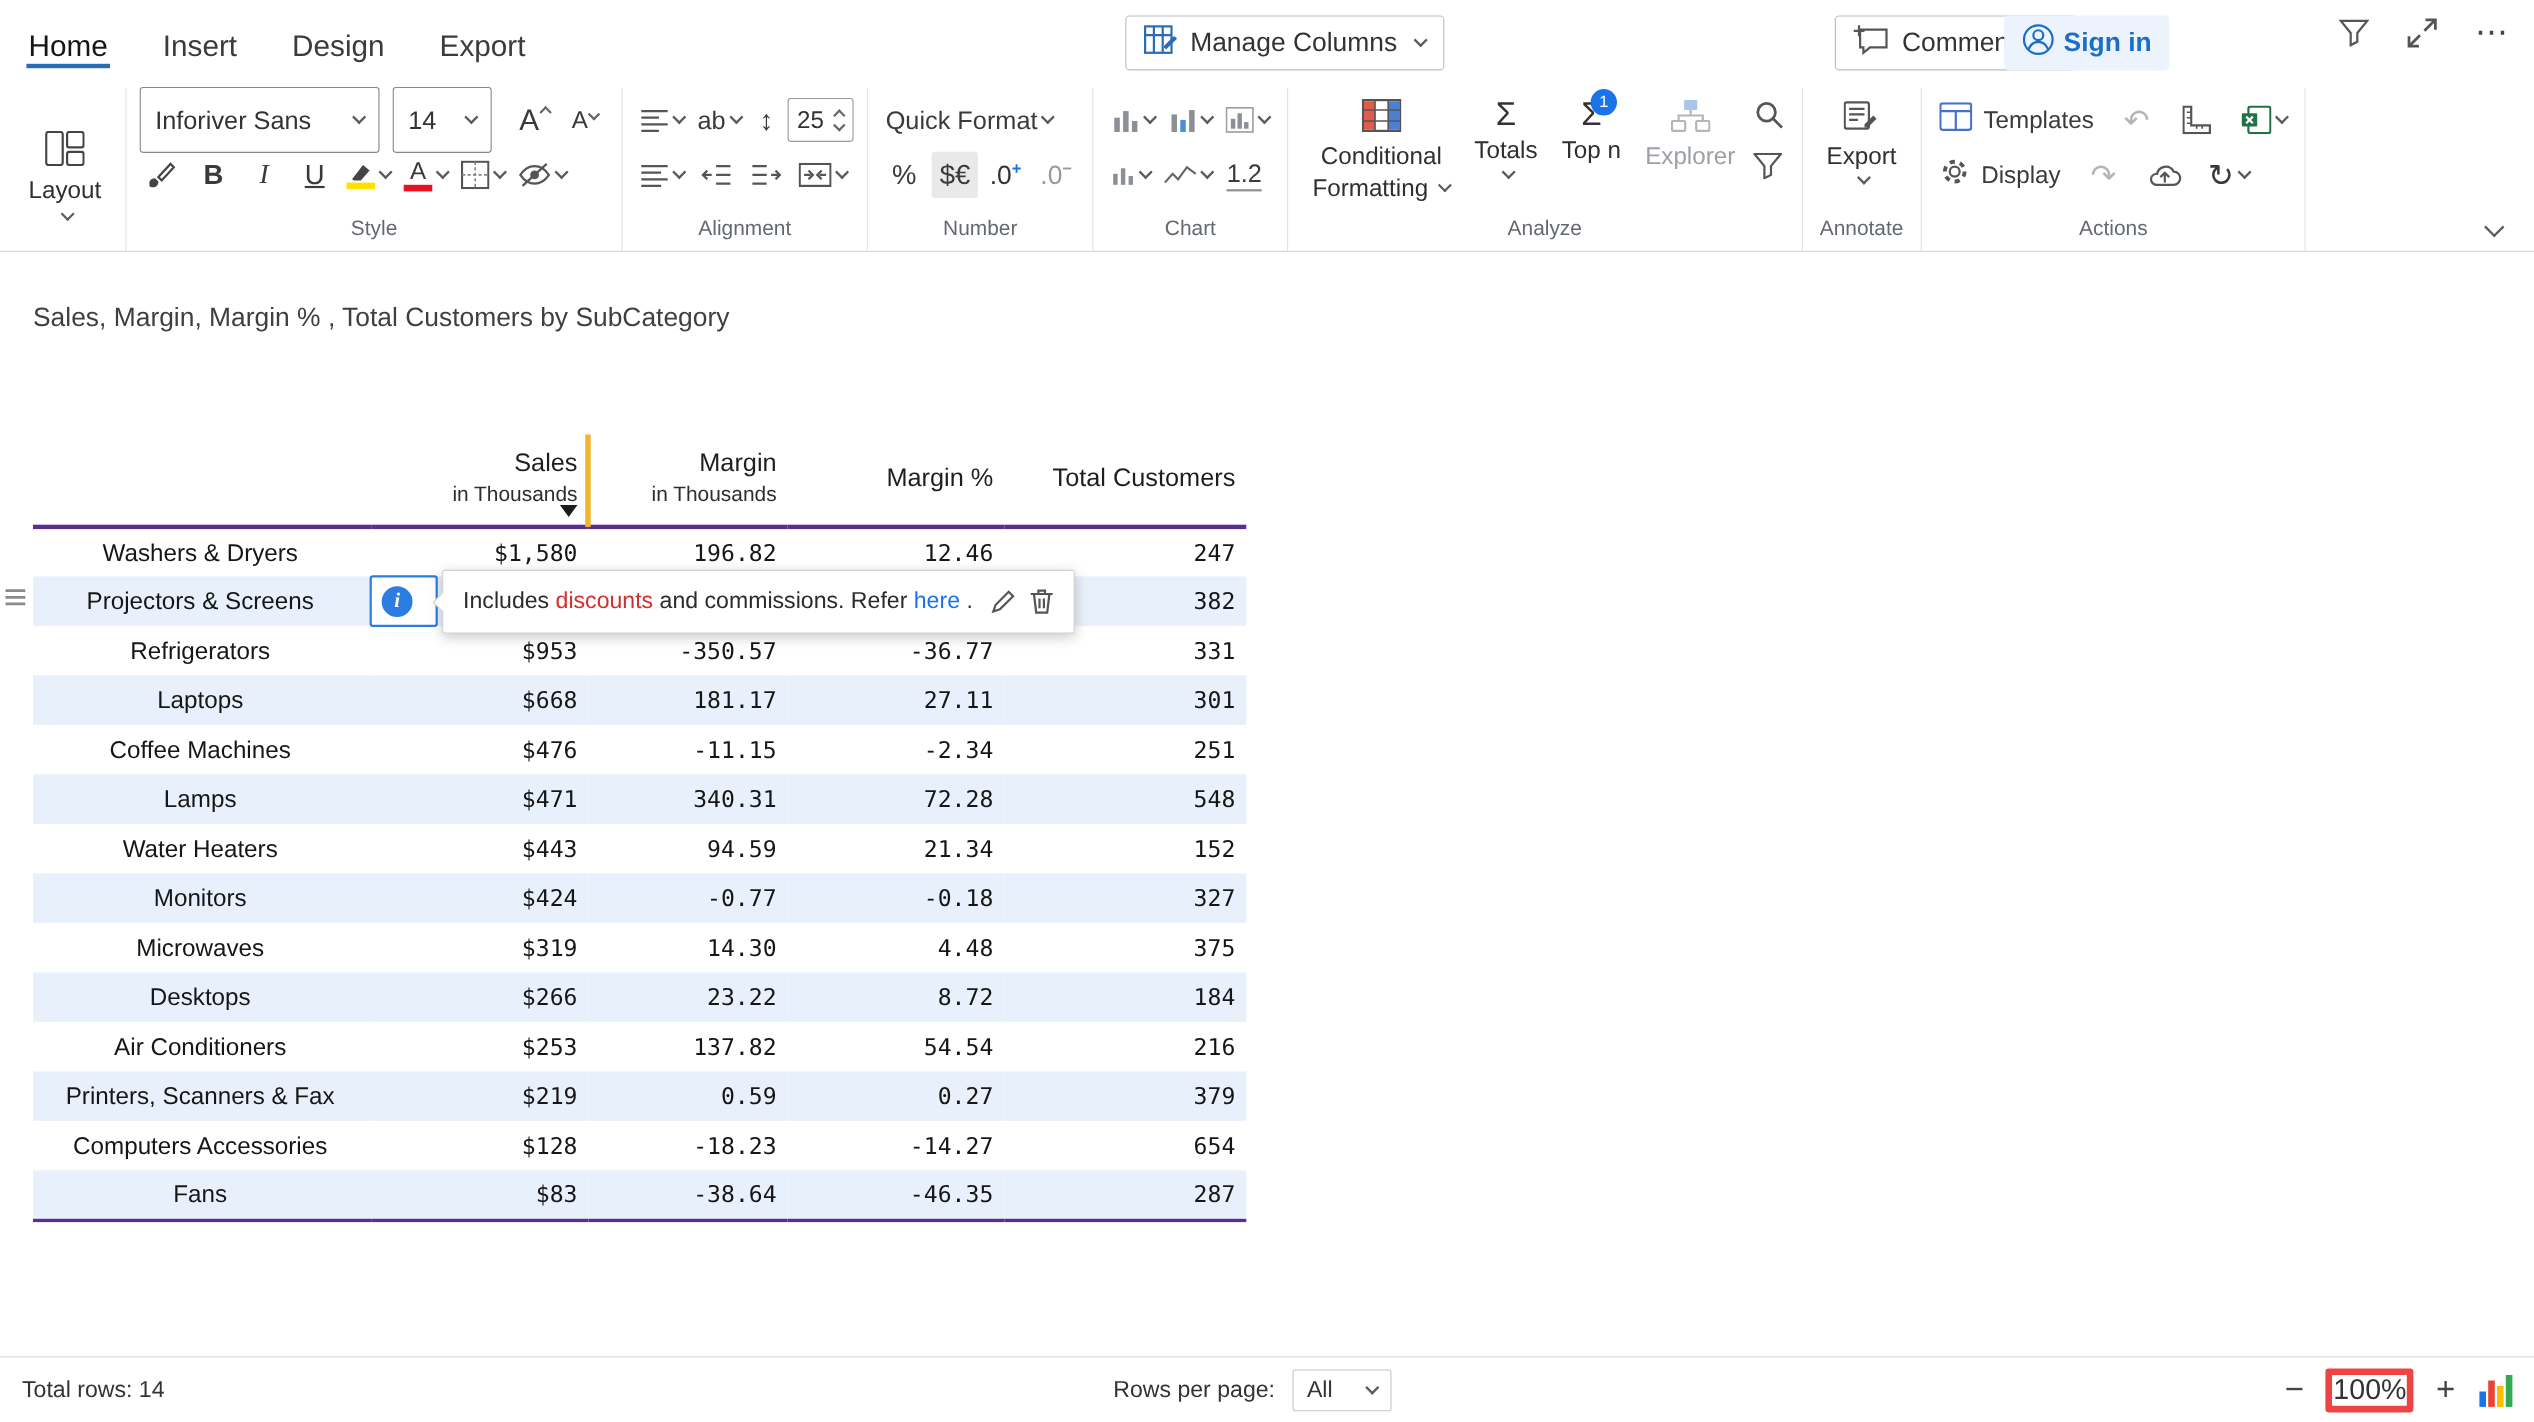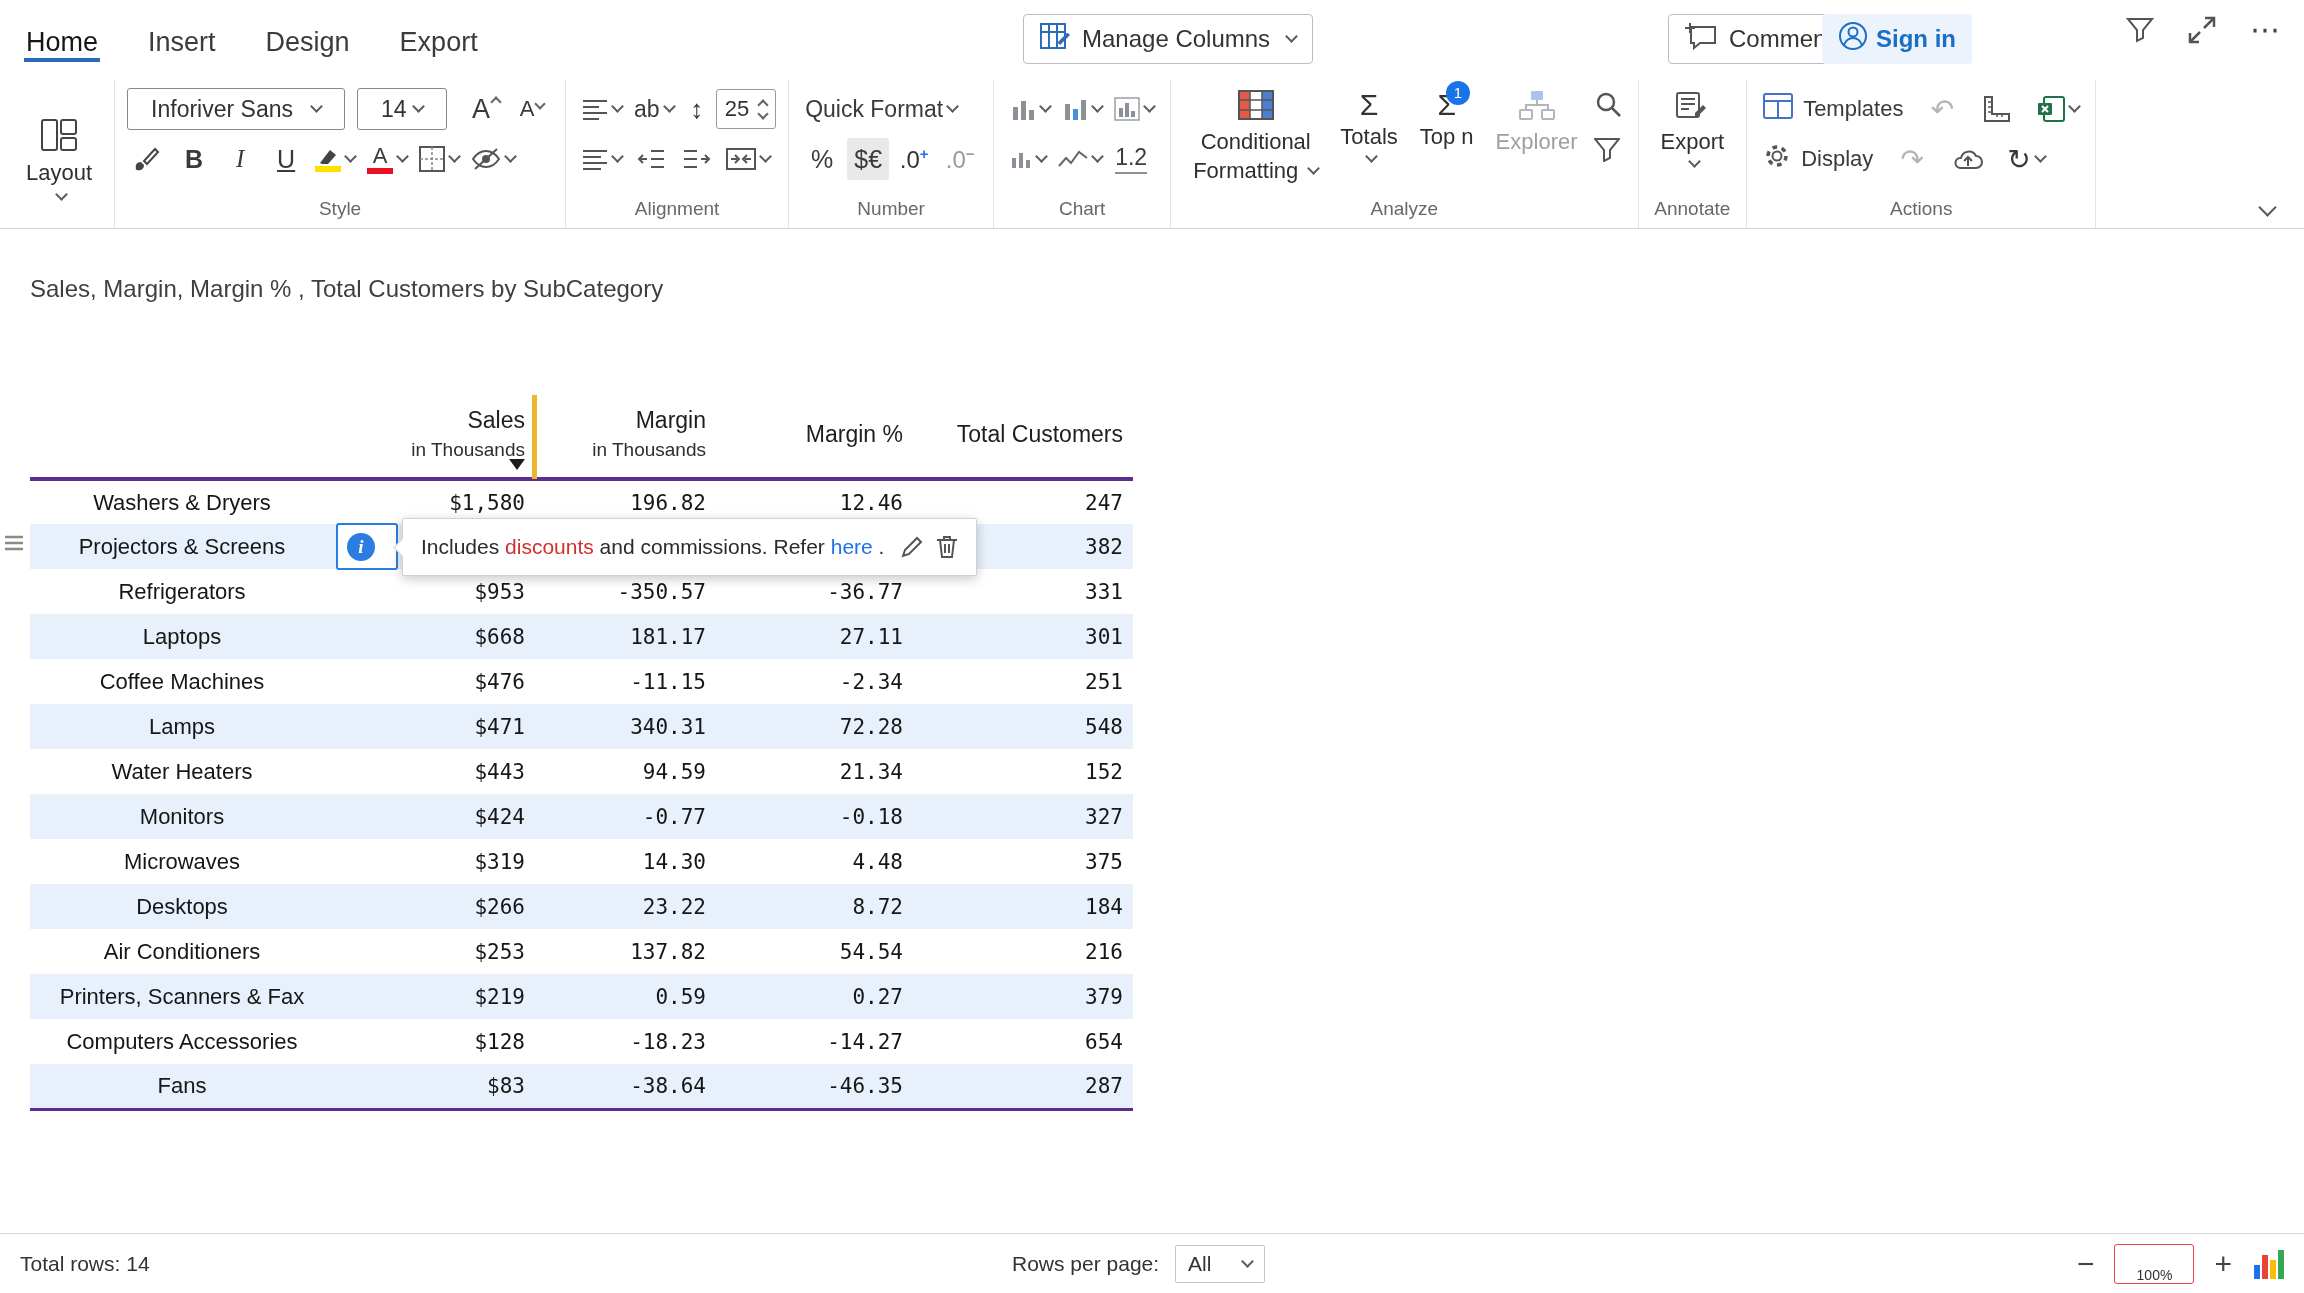--- a/index.html
+++ b/index.html
@@ -32,22 +32,22 @@
   .ribbon{height:151px;border-bottom:1px solid #d4d4d4;display:flex;align-items:stretch;
     padding:2px 4px 0;position:relative}
   .rgroup{display:flex;flex-direction:column;align-items:center;border-right:1px solid #e3e3e3;
     padding:6px 12px 0}
   .glabel{font-size:19px;color:#64696f;padding:4px 0 8px;margin-top:auto}
   .rrows{display:flex;flex-direction:column;gap:4px}
   .rrow{display:flex;align-items:center;gap:4px;height:46px}
   .ib{display:flex;align-items:center;justify-content:center;min-width:42px;height:42px;border-radius:3px;
     font-size:25px;color:#3a3a3a;cursor:pointer;padding:0 4px}
   .ib.gray{color:#b5b5b5}
-  .sel{border:1px solid #85888c;border-radius:3px;height:42px;display:flex;align-items:center;
-    justify-content:space-between;padding:0 23px;font-size:23px;color:#333;cursor:pointer}
+  .sel{border:1px solid #85888c;border-radius:3px;height:60px;display:flex;align-items:center;
+    justify-content:space-between;padding:0 13px;font-size:23px;color:#333;cursor:pointer}
   .bigbtn{display:flex;flex-direction:column;align-items:center;gap:5px;padding:4px 10px 0;
     font-size:22px;color:#2f2f2f;cursor:pointer;line-height:24px}
   .bigbtn .line{display:flex;align-items:center;gap:6px}
   .stack{display:flex;flex-direction:column;align-items:center;gap:0;line-height:10px}
   .bigA{font-size:27px;font-weight:500}
   .bold-btn{font-weight:700}
   .italic-btn{font-style:italic;font-family:"Liberation Serif",serif}
   .underline-btn{text-decoration:underline}
   .colbar{display:block;width:26px;height:6px;margin-top:1px}
   .yellowbar{background:#ffe100}
@@ -100,22 +100,22 @@
   .tip-icon{margin-left:16px;cursor:pointer;display:flex;align-items:center}
 
   
   .statusbar{position:absolute;left:0;right:0;bottom:0;height:60px;border-top:1px solid #d7d7d7;
     display:flex;align-items:center;padding:0 20px;font-size:21px;color:#333;background:#fff}
   .rpp{position:absolute;left:1012px;display:flex;align-items:center;gap:16px}
   .rpp-box{border:1px solid #c6c6c6;border-radius:2px;width:90px;height:38px;display:flex;
     align-items:center;justify-content:space-between;padding:0 12px;cursor:pointer}
   .zoom{position:absolute;right:18px;display:flex;align-items:center;gap:20px}
   .zbtn{font-size:30px;color:#444;cursor:pointer;line-height:30px}
-  .zoom-box{border:1px solid #ef4444;border-radius:3px;width:80px;height:40px;display:flex;
-    align-items:flex-end;justify-content:center;font-size:14px;cursor:pointer}
+  .zoom-box{border:6px solid #ef4444;border-radius:3px;width:80px;height:40px;display:flex;
+    align-items:center;justify-content:center;font-size:26px;cursor:pointer}
 </style>
 </head>
 <body>
 
 <div class="topbar">
   <div class="tabs">
     <div class="tab active">Home</div>
     <div class="tab">Insert</div>
     <div class="tab">Design</div>
     <div class="tab">Export</div>

